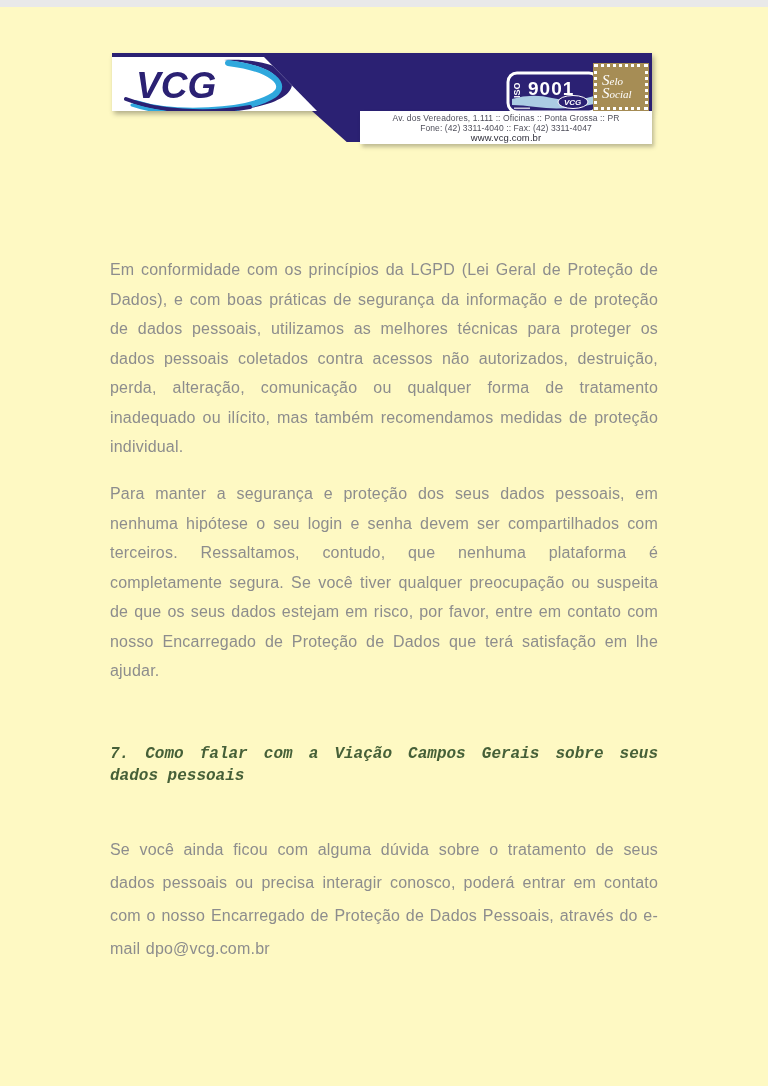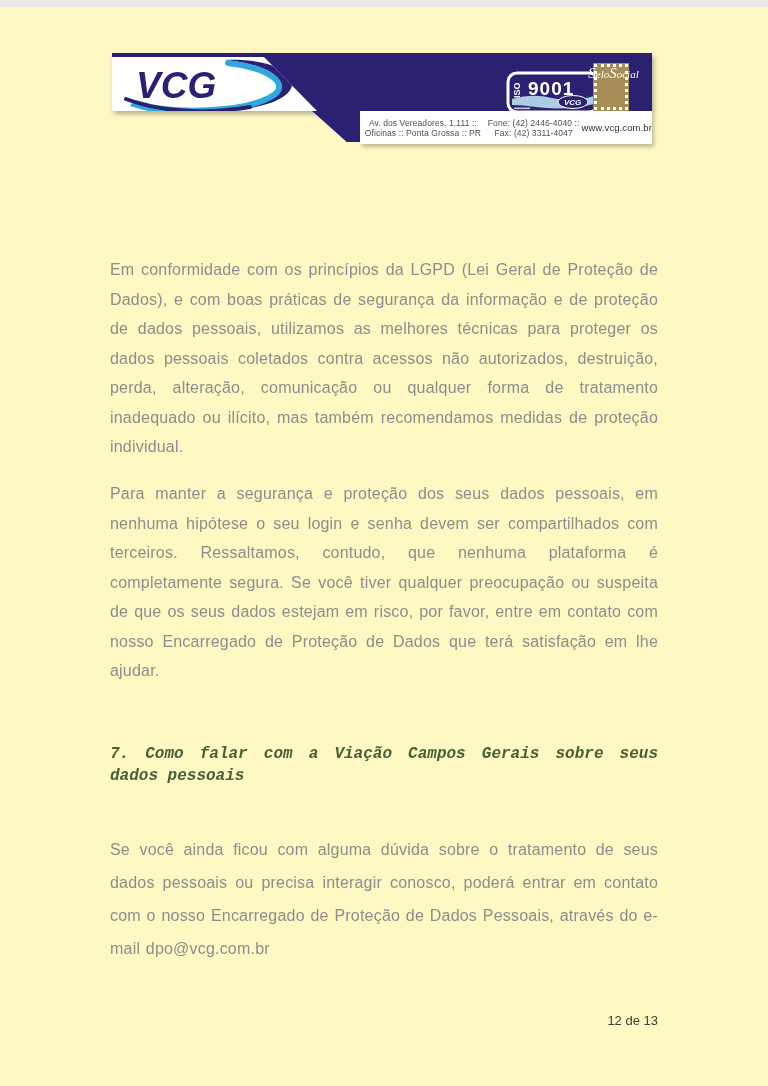--- a/index.html
+++ b/index.html
@@ -23,36 +23,36 @@
   .logo-svg { position:absolute; left:6px; top:0px; width:192px; height:56px; }
 
   .band-tail {
     position:absolute; left:200px; top:58px; width:56px; height:31px;
     background:#2b2173;
     clip-path:polygon(0 0, 100% 0, 100% 100%, 62% 100%);
   }
   .address-strip {
     position:absolute; left:248px; top:58px; width:292px; height:33px;
     background:#ffffff; box-shadow:2px 3px 4px rgba(0,0,0,0.25);
-    display:flex; flex-direction:row; justify-content:center; align-items:center;
+    display:flex; flex-direction:column; justify-content:center; align-items:center;
     text-align:center;
   }
   .addr-line { font-size:8.5px; line-height:10px; color:#4e4e5a; letter-spacing:0.1px; }
   .addr-line.site { font-weight:normal; font-size:9.5px; color:#2e2e3a; }
 
   
   .iso-badge { position:absolute; left:394px; top:18px; width:94px; height:43px; }
   .iso-badge svg { width:100%; height:100%; }
 
   
   .selo-badge {
-    position:absolute; left:482px; top:11px; width:34px; height:46px;
+    position:absolute; left:482px; top:11px; width:54px; height:46px;
     background:#a68d55; border:3px dotted #ffffff; box-sizing:border-box;
     box-shadow:0 0 0 1px #a68d55;
-    display:flex; flex-direction:row; justify-content:center;
+    display:flex; flex-direction:column; justify-content:center;
     padding-left:5px;
   }
   .selo-line {
     color:#ffffff; font-family:"Liberation Serif", serif; font-style:italic;
     font-size:11px; line-height:12px; display:block;
   }
   .selo-line::first-letter { font-size:15px; }
 
   
   .doc-heading {
@@ -109,26 +109,25 @@
       </svg>
     </div>
 
     <div class="selo-badge">
       <span class="selo-line">Selo</span>
       <span class="selo-line">Social</span>
     </div>
 
     <div class="address-strip">
       <span class="addr-line">Av. dos Vereadores, 1.111 :: Oficinas :: Ponta Grossa :: PR</span>
-      <span class="addr-line">Fone: (42) 2446-4040 :: Fax: (42) 3311-4047</span>
+      <span class="addr-line">Fone: (42) 3311-4040 :: Fax: (42) 3311-4047</span>
       <span class="addr-line site">www.vcg.com.br</span>
     </div>
   </div>
 
   <div class="doc-para" id="para-1">Em conformidade com os princípios da LGPD (Lei Geral de Proteção de Dados), e com boas práticas de segurança da informação e de proteção de dados pessoais, utilizamos as melhores técnicas para proteger os dados pessoais coletados contra acessos não autorizados, destruição, perda, alteração, comunicação ou qualquer forma de tratamento inadequado ou ilícito, mas também recomendamos medidas de proteção individual.</div>
   <div class="doc-para" id="para-2">Para manter a segurança e proteção dos seus dados pessoais, em nenhuma hipótese o seu login e senha devem ser compartilhados com terceiros. Ressaltamos, contudo, que nenhuma plataforma é completamente segura. Se você tiver qualquer preocupação ou suspeita de que os seus dados estejam em risco, por favor, entre em contato com nosso Encarregado de Proteção de Dados que terá satisfação em lhe ajudar.</div>
 
   <div class="doc-heading" id="heading-7">7. Como falar com a Viação Campos Gerais sobre seus dados pessoais</div>
   <div class="doc-para" id="para-3">Se você ainda ficou com alguma dúvida sobre o tratamento de seus dados pessoais ou precisa interagir conosco, poderá entrar em contato com o nosso Encarregado de Proteção de Dados Pessoais, através do e-mail dpo@vcg.com.br</div>
 
-  <div class="page-footer">12 de 13</div>
 
 </div>
 
 </body></html>

